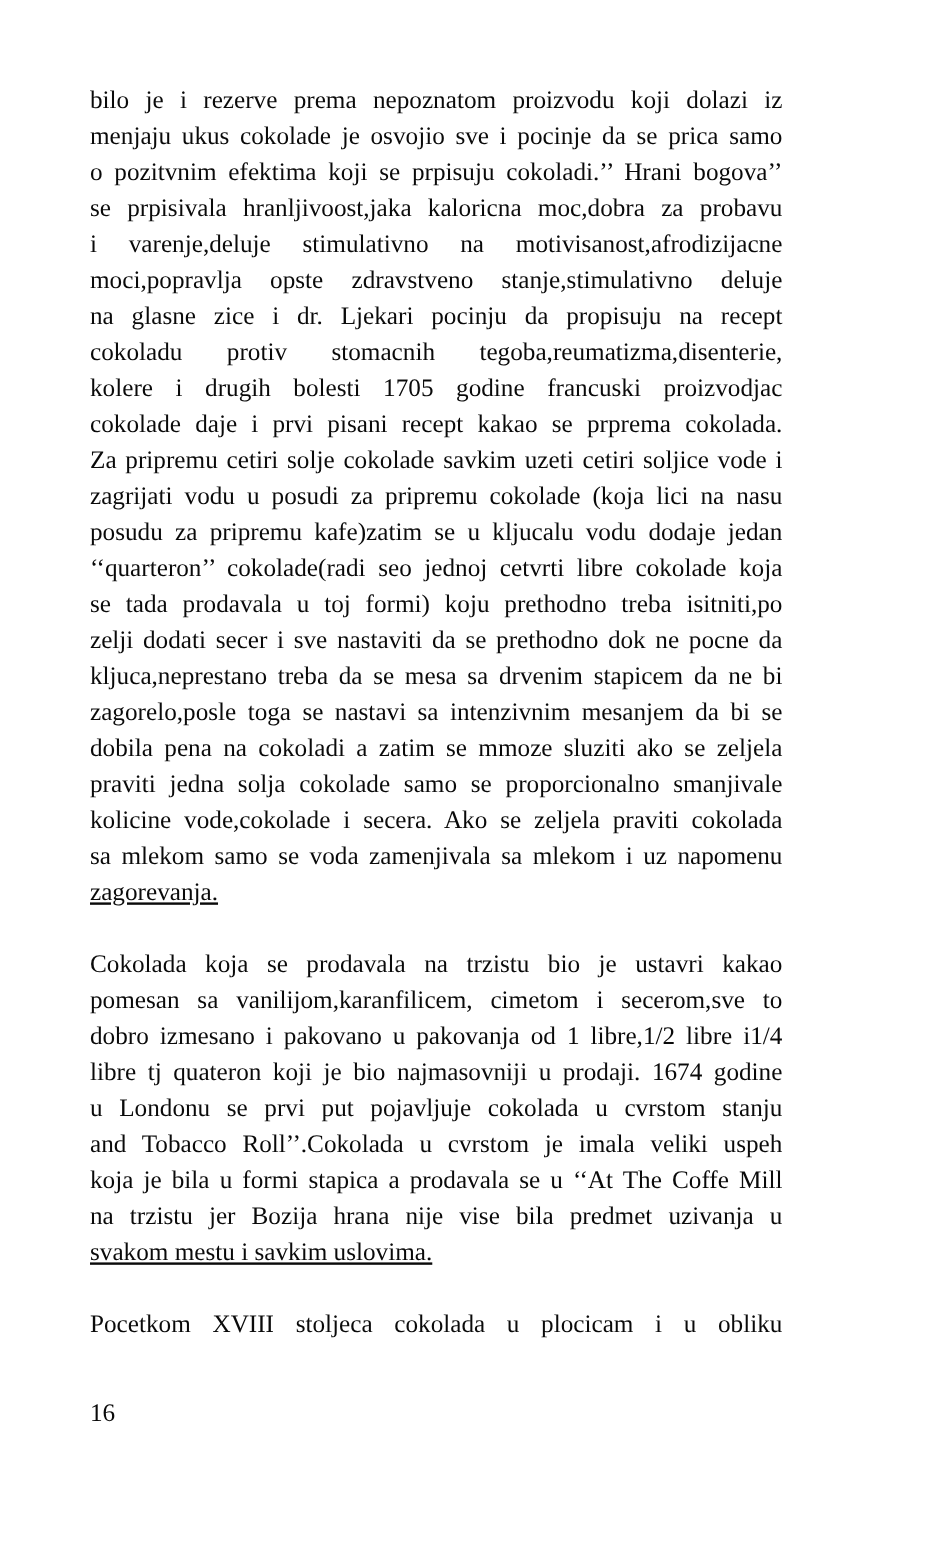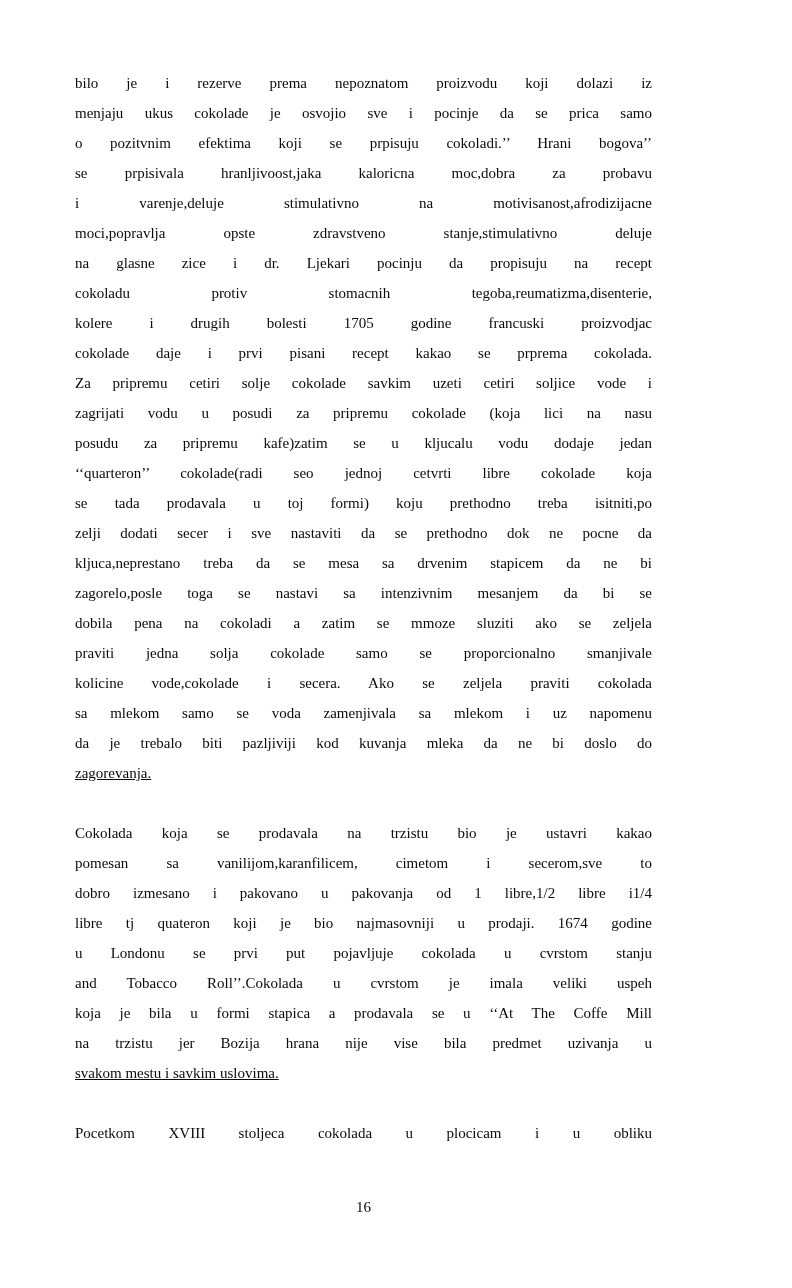--- a/index.html
+++ b/index.html
@@ -13,41 +13,41 @@
     overflow: hidden;
   }
   .page {
     box-sizing: border-box;
     width: 724px;
     height: 1288px;
     padding: 68px 72px 0 75px;
     background: #ffffff;
     color: #0a0a0a;
     font-family: "Liberation Serif", "DejaVu Serif", serif;
-    font-size: 15px;
+    font-size: 21px;
     line-height: 30px;
   }
   .paragraph {
     margin: 0 0 30px 0;
   }
   .paragraph:last-of-type {
     margin-bottom: 0;
   }
   .line {
     text-align: justify;
     text-align-last: justify;
     white-space: normal;
     letter-spacing: 0;
   }
   .paragraph[data-justify-last="false"] .line.last {
     text-align-last: left;
     text-decoration: underline;
   }
   .page-number {
-    text-align: center;
+    text-align: left;
     line-height: 30px;
     margin-top: 44px;
   }
 </style>
 </head>
 <body>
 
 <div class="page">
   <div class="paragraph" data-justify-last="false">
       <div class="line">bilo je i rezerve prema nepoznatom proizvodu koji dolazi iz</div>
@@ -65,21 +65,20 @@
       <div class="line">posudu za pripremu kafe)zatim se u kljucalu vodu dodaje jedan</div>
       <div class="line">‘‘quarteron’’ cokolade(radi seo jednoj cetvrti libre cokolade koja</div>
       <div class="line">se tada prodavala u toj formi) koju prethodno treba isitniti,po</div>
       <div class="line">zelji dodati secer i sve nastaviti da se prethodno dok ne pocne da</div>
       <div class="line">kljuca,neprestano treba da se mesa sa drvenim stapicem da ne bi</div>
       <div class="line">zagorelo,posle toga se nastavi sa intenzivnim mesanjem da bi se</div>
       <div class="line">dobila pena na cokoladi a zatim se mmoze sluziti ako se zeljela</div>
       <div class="line">praviti jedna solja cokolade samo se proporcionalno smanjivale</div>
       <div class="line">kolicine vode,cokolade i secera. Ako se zeljela praviti cokolada</div>
       <div class="line">sa mlekom samo se voda zamenjivala sa mlekom i uz napomenu</div>
-      <div class="line">da je trebalo biti pazljiviji kod kuvanja mleka da ne bi doslo do</div>
       <div class="line last">zagorevanja.</div>
     </div>
 
   <div class="paragraph" data-justify-last="false">
       <div class="line">Cokolada koja se prodavala na trzistu bio je ustavri kakao</div>
       <div class="line">pomesan sa vanilijom,karanfilicem, cimetom i secerom,sve to</div>
       <div class="line">dobro izmesano i pakovano u pakovanja od 1 libre,1/2 libre i1/4</div>
       <div class="line">libre tj quateron koji je bio najmasovniji u prodaji. 1674 godine</div>
       <div class="line">u Londonu se prvi put pojavljuje cokolada u cvrstom stanju</div>
       <div class="line">and Tobacco Roll’’.Cokolada u cvrstom je imala veliki uspeh</div>

